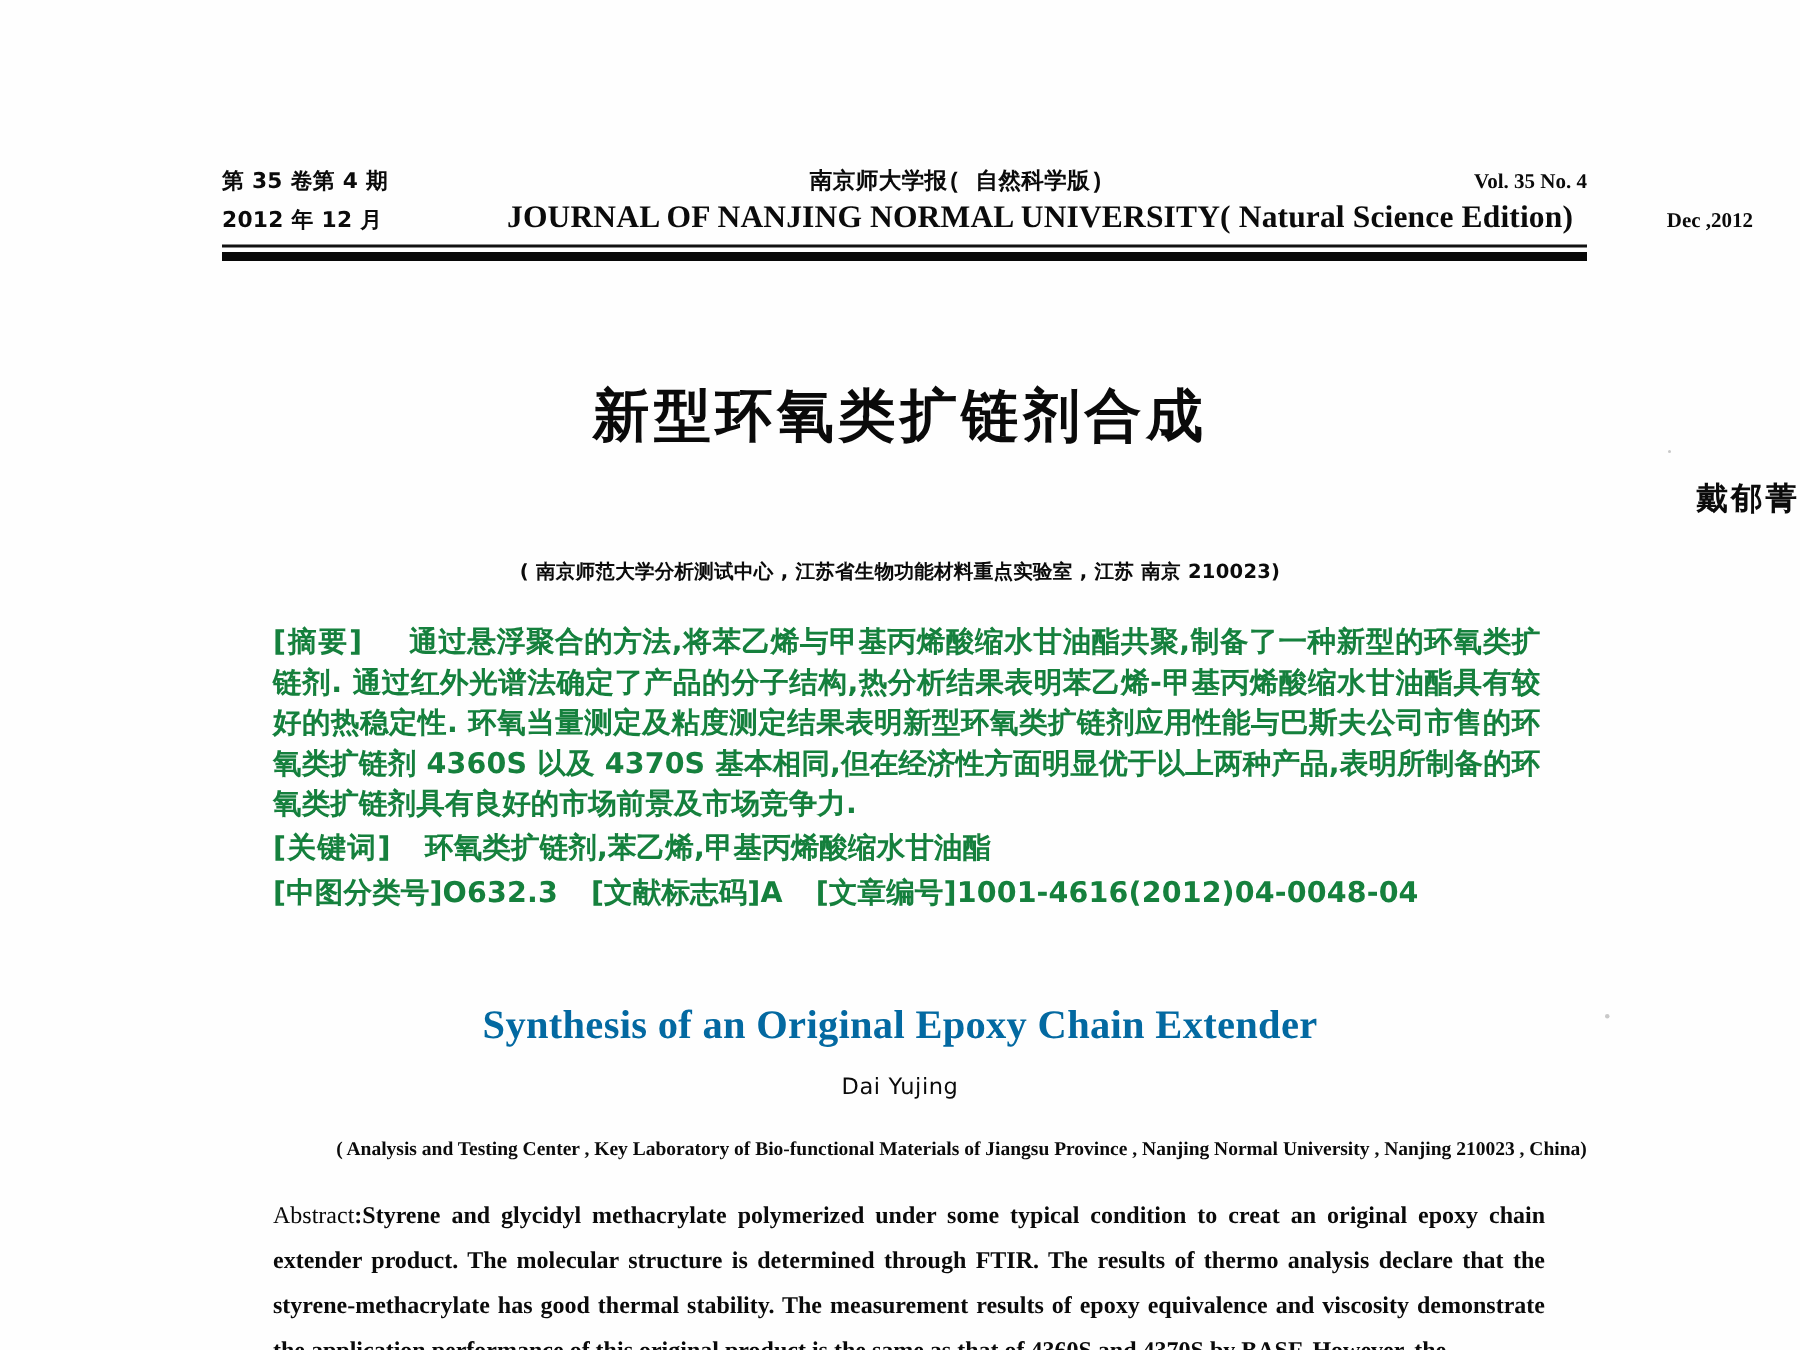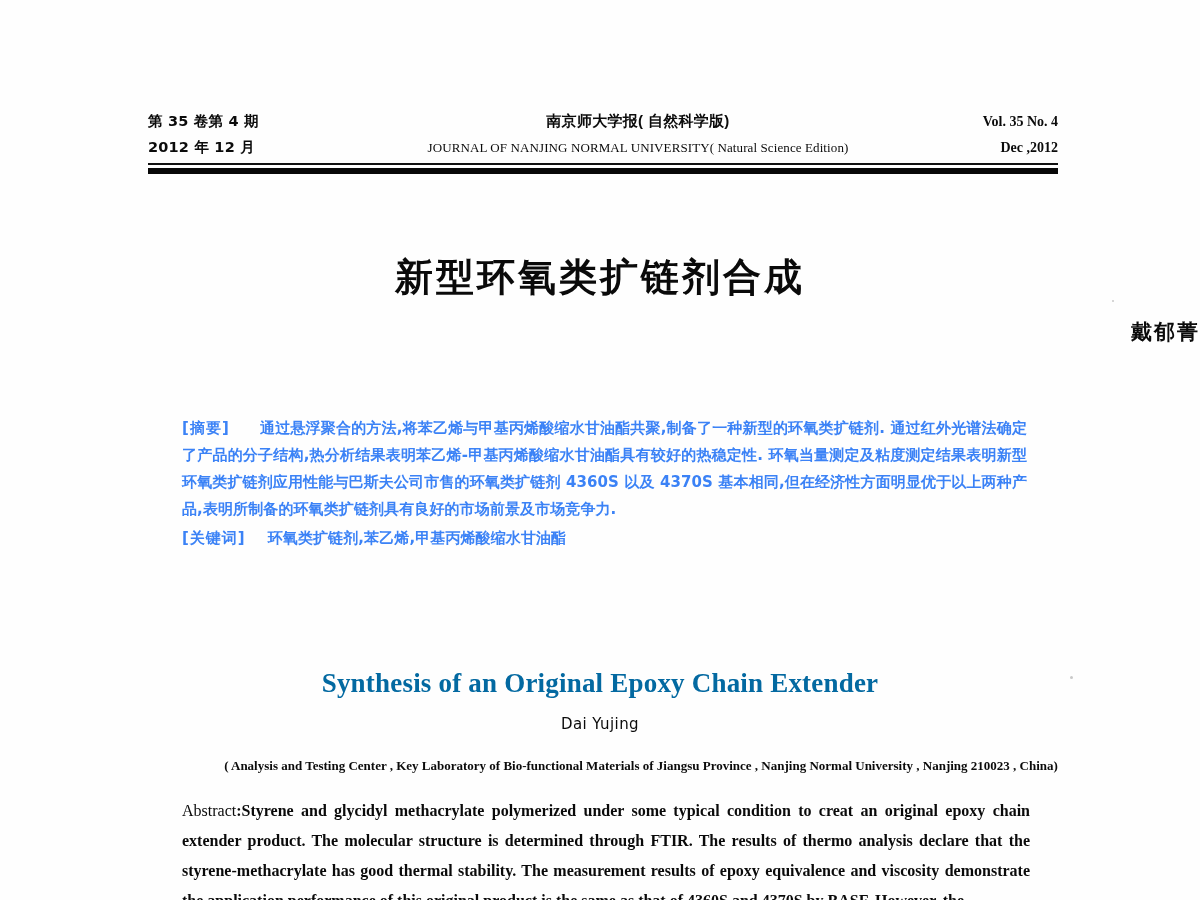--- a/index.html
+++ b/index.html
@@ -56,29 +56,29 @@
     width: 120px;
     flex: 0 0 120px;
     text-align: right;
     font-family: "Liberation Serif", serif;
     font-size: 14px;
     font-weight: 600;
     white-space: nowrap;
     margin-top: 16px;
   }
   .mast-cn {
-    font-family: Liberation Sans, sans-serif;
+    font-family: Liberation Mono, monospace;
     font-size: 15px;
     font-weight: 700;
     letter-spacing: 0.3px;
   }
   .mast-en {
     font-family: "Liberation Serif", serif;
-    font-size: 13px;
-    font-weight: 400;
+    font-size: 21px;
+    font-weight: 700;
     letter-spacing: 0.1px;
   }
 
   .rule-thin {
     position: absolute;
     left: 148px;
     top: 163px;
     width: 910px;
     height: 2px;
     background: #111111;
@@ -128,25 +128,25 @@
     letter-spacing: 0.2px;
   }
 
   
   .cn-body {
     position: absolute;
     left: 182px;
     top: 415px;
     width: 845px;
     font-family: "DejaVu Sans", "Liberation Sans", sans-serif;
-    font-size: 15px;
+    font-size: 19px;
     font-weight: 700;
     line-height: 27px;
     letter-spacing: 0.1px;
-    color: #3b82f6;
+    color: #15803d;
   }
   .cn-body p {
     margin: 0;
     text-align: justify;
     text-justify: inter-character;
   }
   .cn-abstract {
     text-indent: 0;
   }
   .lbl {
@@ -243,24 +243,26 @@
       </div>
       <div class="mast-right">Dec ,2012</div>
     </div>
   </div>
 
   <div class="rule-thin"></div>
   <div class="rule-thick"></div>
 
   <div class="cn-title">新型环氧类扩链剂合成</div>
   <div class="cn-author">戴郁菁</div>
+  <div class="cn-affil">( 南京师范大学分析测试中心 , 江苏省生物功能材料重点实验室 , 江苏 南京 210023)</div>
 
   <div class="cn-body">
     <p class="cn-abstract"><span class="lbl">[摘要]</span><span class="gap-lg"></span><span>通过悬浮聚合的方法,将苯乙烯与甲基丙烯酸缩水甘油酯共聚,制备了一种新型的环氧类扩链剂. 通过红外光谱法确定了产品的分子结构,热分析结果表明苯乙烯-甲基丙烯酸缩水甘油酯具有较好的热稳定性. 环氧当量测定及粘度测定结果表明新型环氧类扩链剂应用性能与巴斯夫公司市售的环氧类扩链剂 4360S 以及 4370S 基本相同,但在经济性方面明显优于以上两种产品,表明所制备的环氧类扩链剂具有良好的市场前景及市场竞争力.</span></p>
     <p class="cn-kw"><span class="lbl">[关键词]</span><span class="gap-md"></span><span>环氧类扩链剂,苯乙烯,甲基丙烯酸缩水甘油酯</span></p>
+    <p class="cn-clc"><span>[中图分类号]</span><span>O632.3</span><span class="gap-md"></span><span>[文献标志码]</span><span>A</span><span class="gap-md"></span><span>[文章编号]</span><span>1001-4616(2012)04-0048-04</span></p>
   </div>
 
   <div class="en-title">Synthesis of an Original Epoxy Chain Extender</div>
   <div class="en-author">Dai Yujing</div>
   <div class="en-affil">( Analysis and Testing Center , Key Laboratory of Bio-functional Materials of Jiangsu Province , Nanjing Normal University , Nanjing 210023 , China)</div>
 
   <div class="en-body">
     <p><span class="en-label">Abstract</span><span>:</span><span>Styrene and glycidyl methacrylate polymerized under some typical condition to creat an original epoxy chain extender product. The molecular structure is determined through FTIR. The results of thermo analysis declare that the styrene-methacrylate has good thermal stability. The measurement results of epoxy equivalence and viscosity demonstrate the application performance of this original product is the same as that of 4360S and 4370S by BASF. However, the</span></p>
   </div>
 

